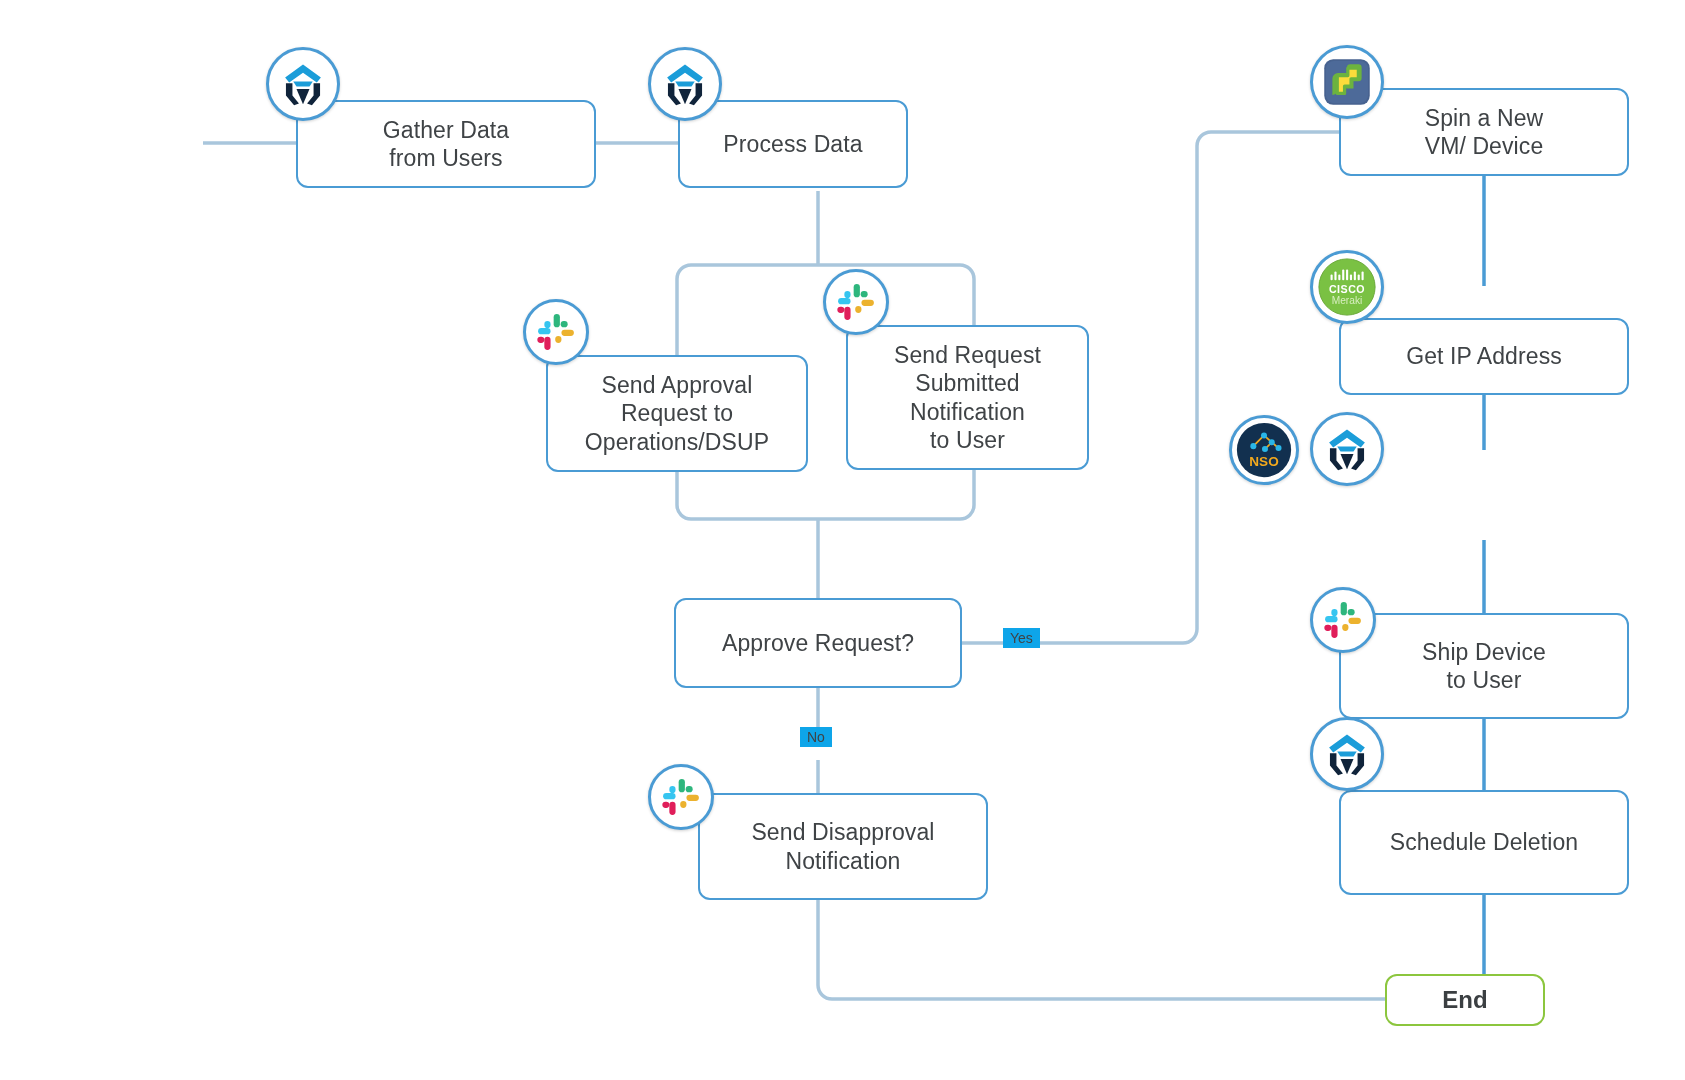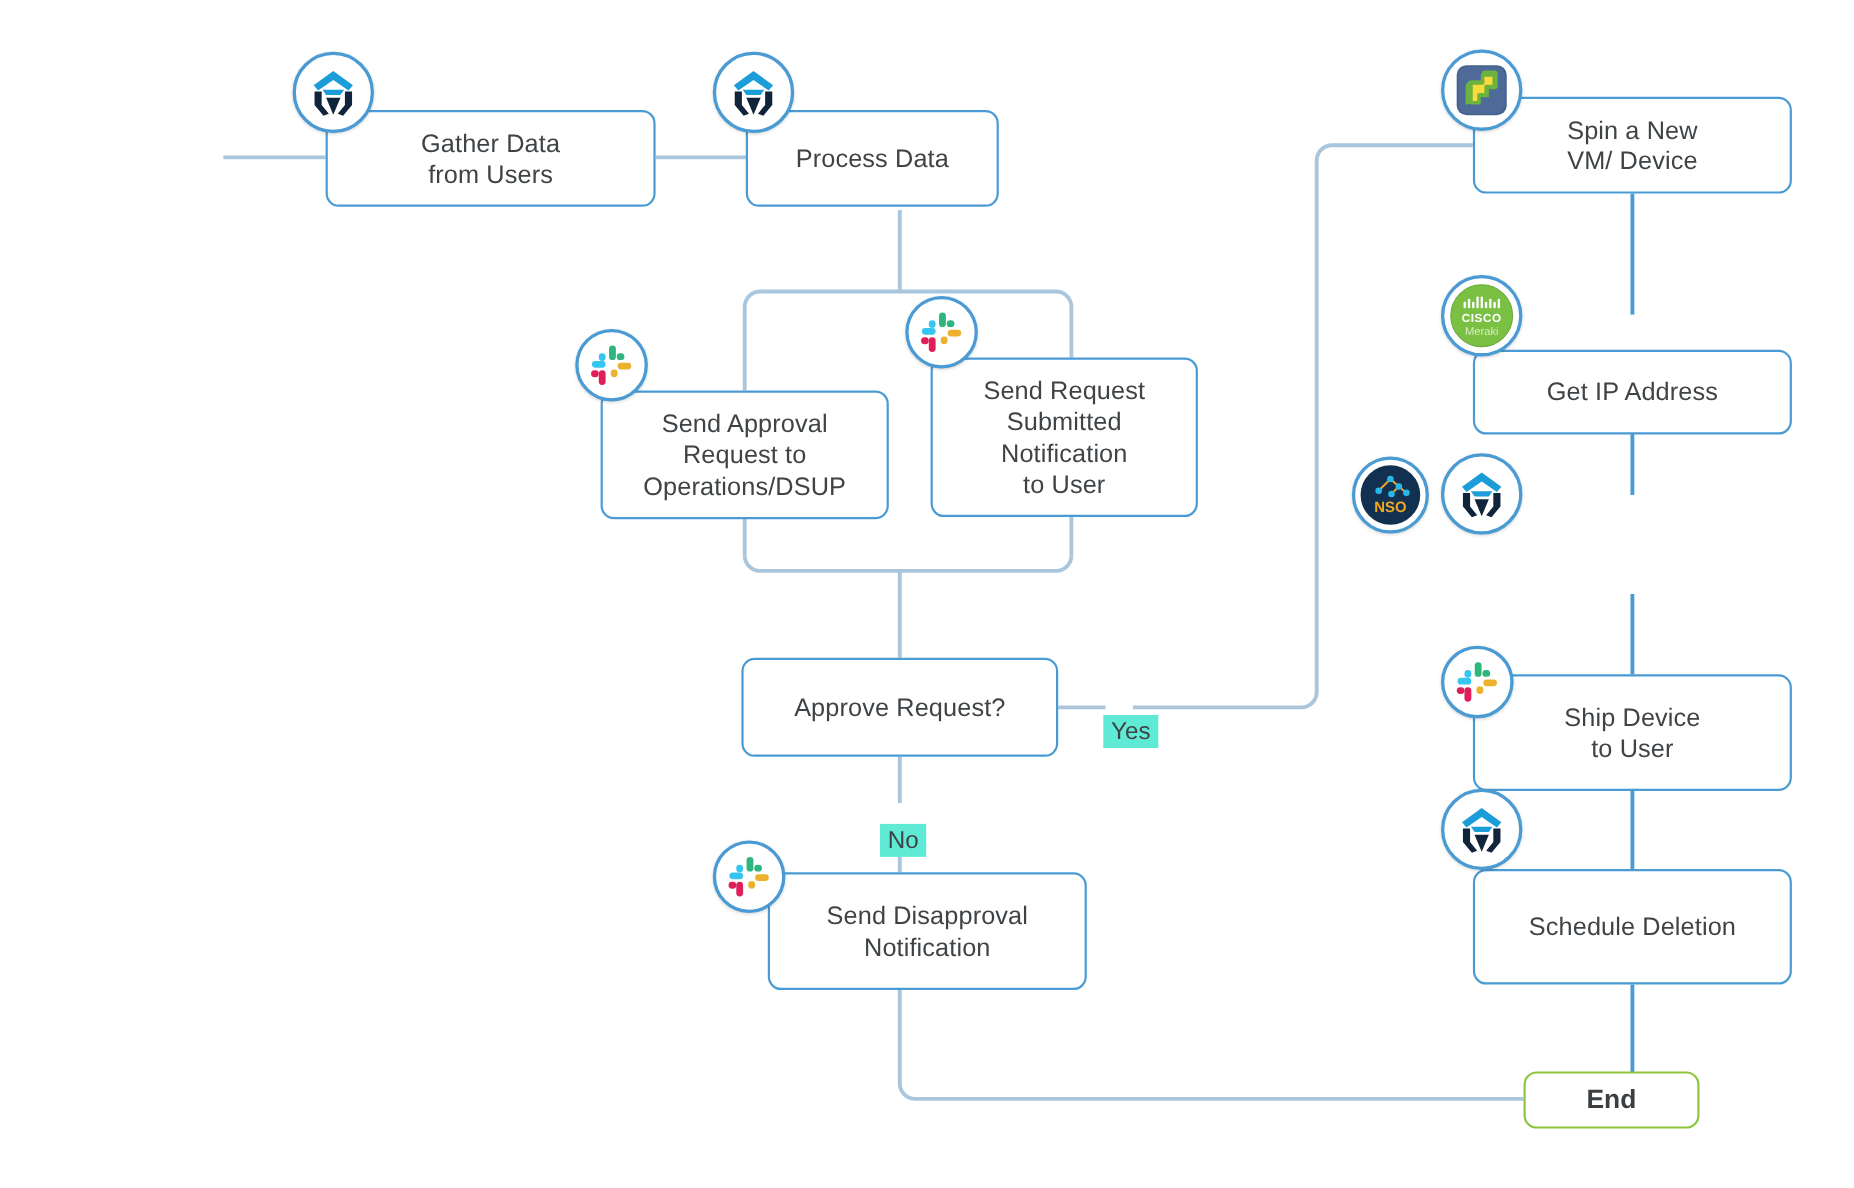--- a/index.html
+++ b/index.html
@@ -51,27 +51,26 @@
     justify-content: center;
     z-index: 6;
     box-shadow: 0 1px 3px rgba(0,0,0,.18);
     overflow: hidden;
   }
   .badge svg { display: block; }
 
   
   .edge-label {
     position: absolute;
-    font-size: 22px;
+    font-size: 14px;
     color: #3f4346;
-    background: #5eead4;
+    background: #0ea5e9;
     padding: 2px 7px;
     z-index: 4;
     white-space: nowrap;
-    margin-top: 22px;
   }
 </style>
 </head>
 <body>
 
 <div id="canvas">
 
   <svg id="wires" viewBox="0 0 1685 1080">
     <g fill="none" stroke-linecap="butt">
 

